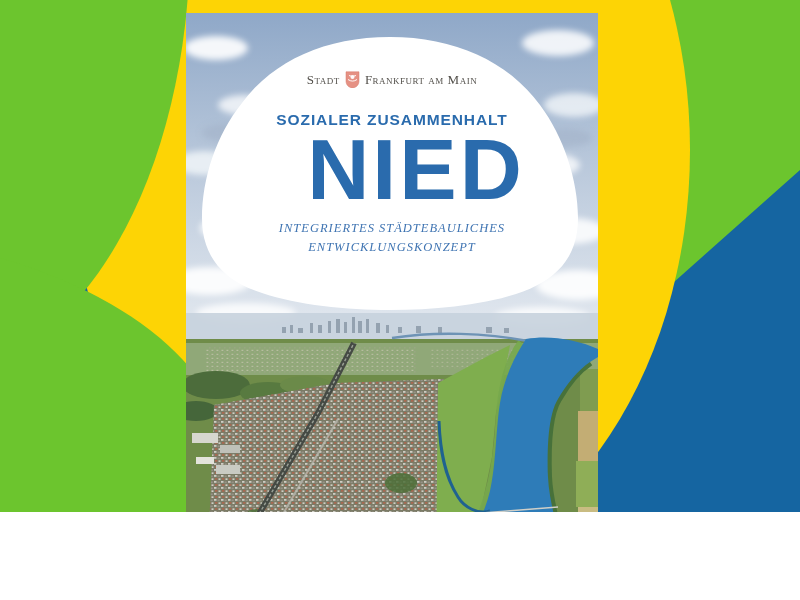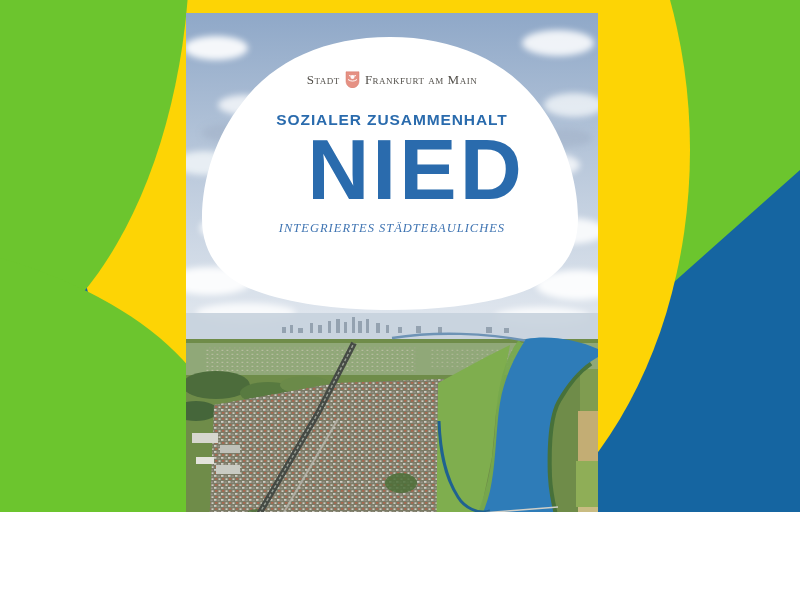--- a/index.html
+++ b/index.html
@@ -179,20 +179,21 @@
           <path d="M1,0.8 h13 v9 c0,4.6 -3,6.6 -6.5,7.4 C4,16.4 1,14.4 1,9.8 Z" fill="#e59184" stroke="#d6786b" stroke-width="0.5"></path>
           <circle cx="7.5" cy="6" r="2" fill="#ffffff" opacity="0.95"></circle>
           <path d="M3,8.5 q4.5,3.2 9,0 M4,4.5 q3.5,2 7,0" stroke="#ffffff" stroke-width="1" fill="none" opacity="0.95"></path>
         </svg>
         <span>Frankfurt am Main</span>
       </div>
       <div class="kicker">SOZIALER ZUSAMMENHALT</div>
       <h1 class="title">NIED</h1>
       <div class="subtitle">
         <div>INTEGRIERTES STÄDTEBAULICHES</div>
+        <div>ENTWICKLUNGSKONZEPT</div>
       </div>
     </div>
 
     <div class="logobar">
 
       <div class="logo l1">
         <div class="houses">
           <span class="house h-black"></span>
             <span class="house h-red"></span>
             <span class="house h-yellow"></span>

